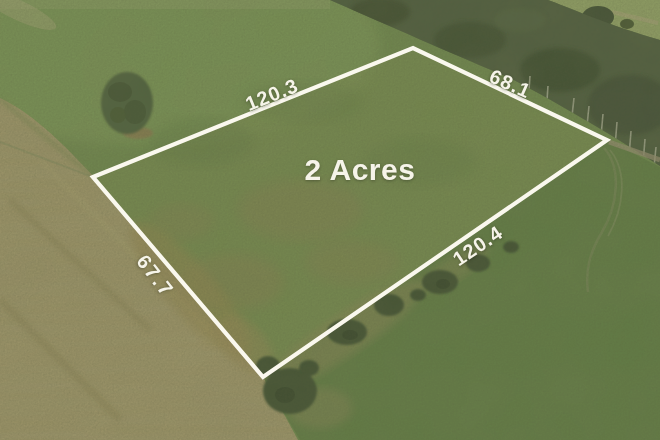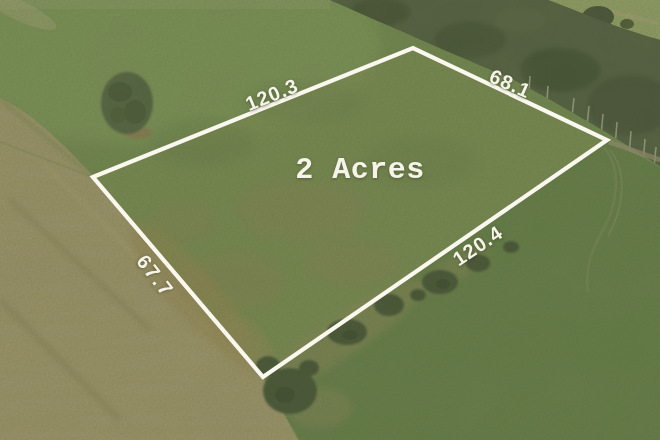--- a/index.html
+++ b/index.html
@@ -22,21 +22,21 @@
   }
   .dim-top   {left:272px;top:95px; transform:translate(-50%,-50%) rotate(-22deg);}
   .dim-right {left:510px;top:84px; transform:translate(-50%,-50%) rotate(24deg);}
   .dim-bottom{left:478px;top:246px;transform:translate(-50%,-50%) rotate(-34deg);}
   .dim-left  {left:155px;top:276px;transform:translate(-50%,-50%) rotate(52deg);letter-spacing:2px;}
   .area-block{
     position:absolute;left:360px;top:170px;
     transform:translate(-50%,-50%);
     text-align:right;
     color:var(--label-text,#f6f4e9);
-    font-family:Liberation Mono, monospace;
+    font-family:Liberation Sans, sans-serif;
     font-weight:bold;
     text-shadow:0 1px 3px rgba(35,40,25,.4);
     user-select:none;
     line-height:1;
   }
   .area-main{font-size:30px;letter-spacing:.5px;}
   .area-sub{font-size:13px;margin-top:3px;letter-spacing:.5px;}
 </style>
 </head>
 <body>

